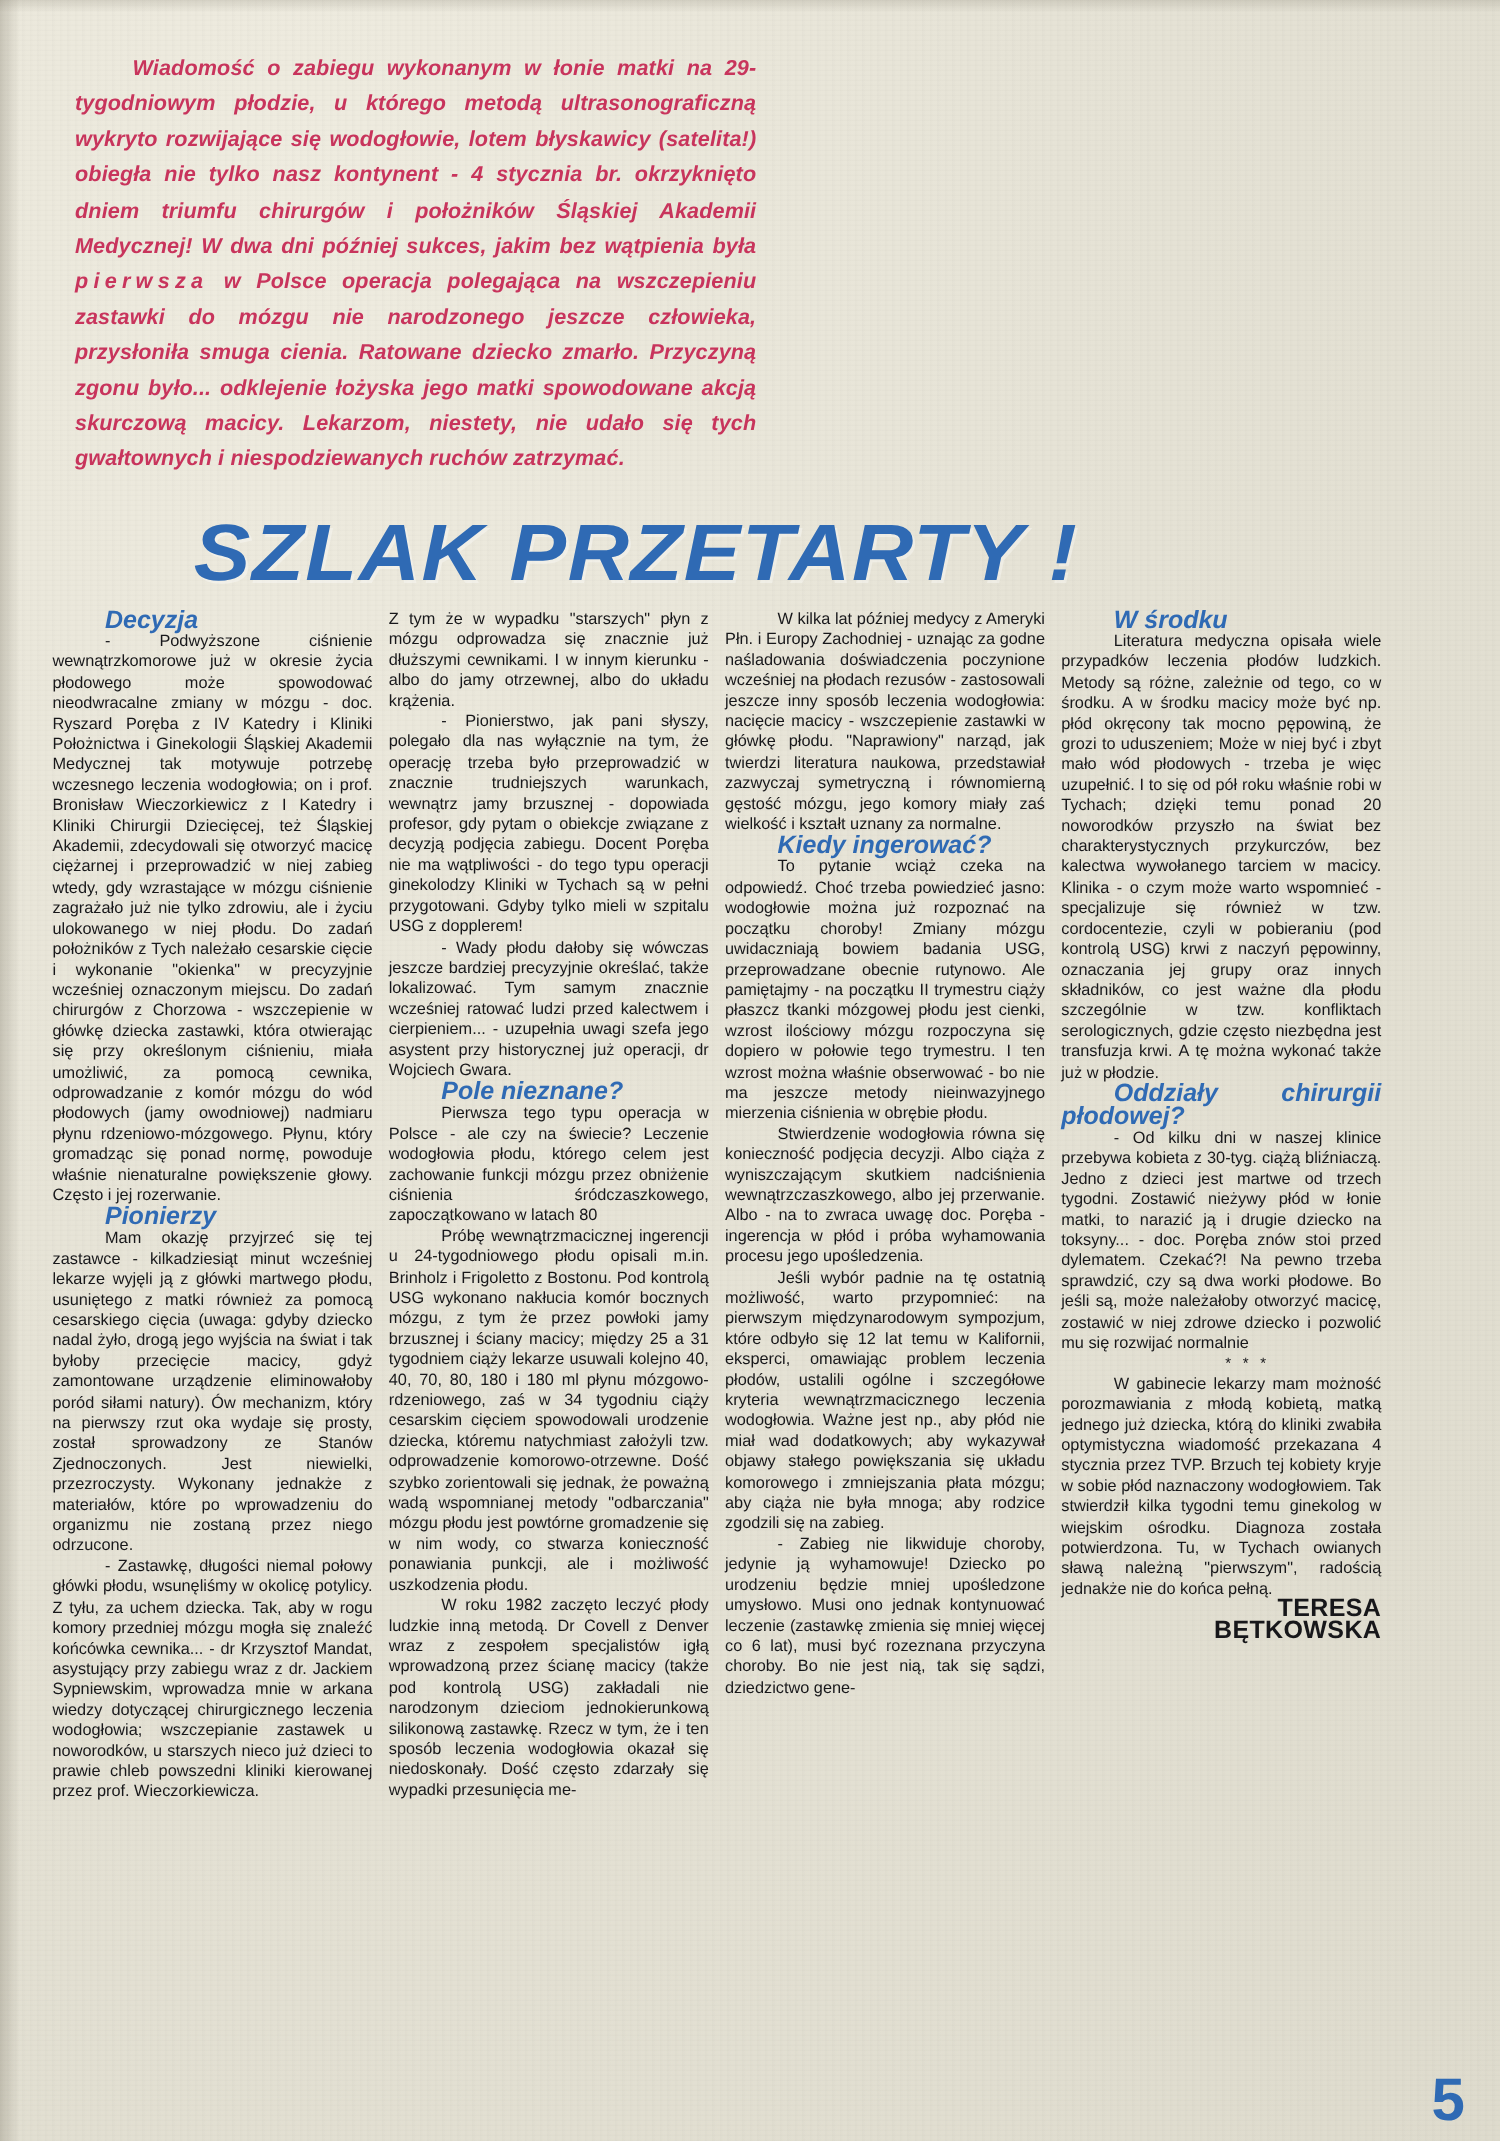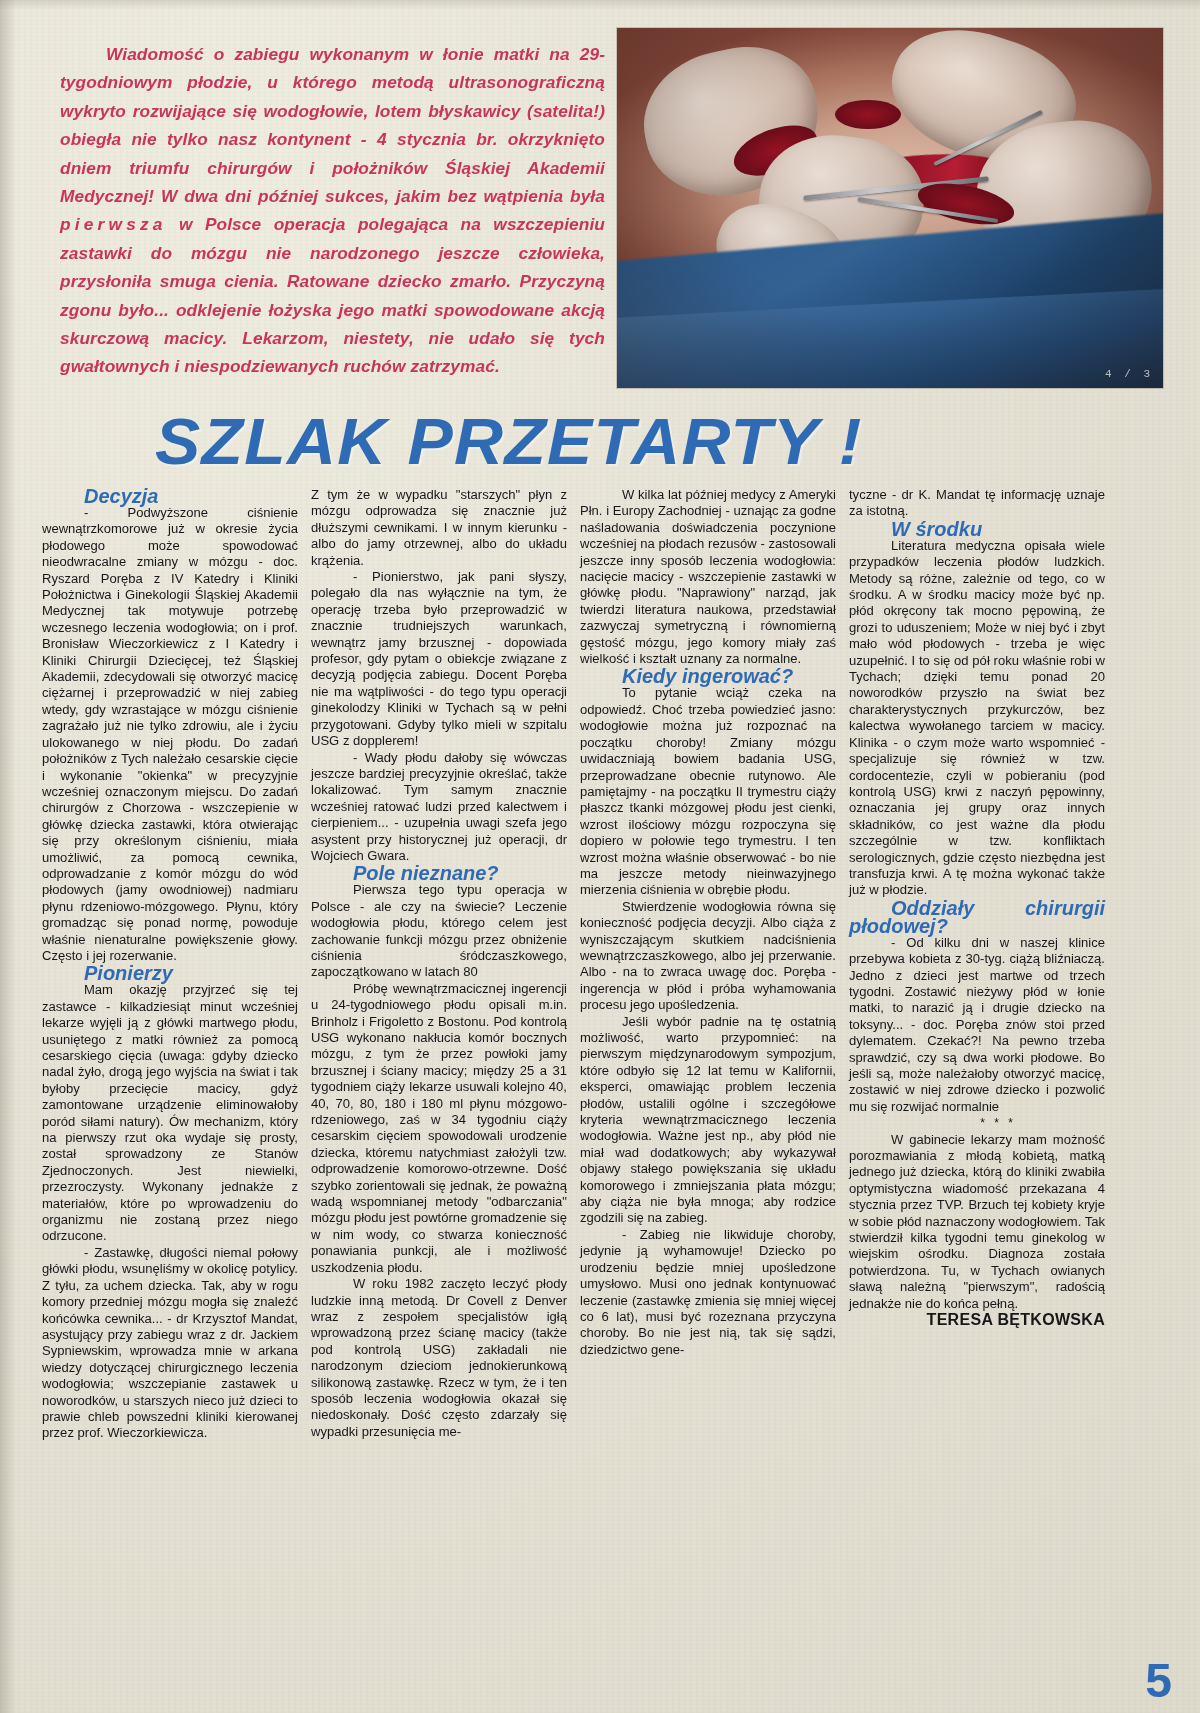--- a/index.html
+++ b/index.html
@@ -173,21 +173,21 @@
   .stars{
     text-align:center;letter-spacing:3px;
     margin:6px 0 2px 0;text-indent:0;
     font-size:12px;
   }
   .byline{
     margin-top:17px;
     text-indent:0;
     text-align:right;
     font-weight:bold;
-    font-size:16px;
+    font-size:20px;
     letter-spacing:.3px;
   }
   .pagenum{
     position:absolute;
     right:28px;bottom:8px;
     color:#2f6ab4;
     font-weight:bold;
     font-size:48px;
     line-height:48px;
     font-style:normal;
@@ -196,40 +196,20 @@
 </head>
 <body>
 
 <div class="page">
   <div class="grain"></div>
 
   <div class="lead">
     <span>Wiadomość o zabiegu wykonanym w łonie matki na 29-tygodniowym płodzie, u którego metodą ultrasonograficzną wykryto rozwijające się wodogłowie, lotem błyskawicy (satelita!) obiegła nie tylko nasz kontynent - 4 stycznia br. okrzyknięto dniem triumfu chirurgów i położników Śląskiej Akademii Medycznej! W dwa dni później sukces, jakim bez wątpienia była </span><span class="spaced">pierwsza</span><span> w Polsce operacja polegająca na wszczepieniu zastawki do mózgu nie narodzonego jeszcze człowieka, przysłoniła smuga cienia. Ratowane dziecko zmarło. Przyczyną zgonu było... odklejenie łożyska jego matki spowodowane akcją skurczową macicy. Lekarzom, niestety, nie udało się tych gwałtownych i niespodziewanych  ruchów zatrzymać.</span>
   </div>
 
-  <div class="photo">
-    <div class="base"></div>
-    <div class="glove g1"></div>
-    <div class="glove g3"></div>
-    <div class="blood b3"></div>
-    <div class="wound"></div>
-    <div class="blood b1"></div>
-    <div class="glove g2"></div>
-    <div class="glove g4"></div>
-    <div class="instr i3"></div>
-    <div class="instr i1"></div>
-    <div class="blood b2"></div>
-    <div class="instr i2"></div>
-    <div class="glove g5"></div>
-    <div class="drape"></div>
-    <div class="drape2"></div>
-    <div class="tint"></div>
-    <div class="vign"></div>
-    <div class="mark">4  / 3</div>
-  </div>
 
   <div class="headline">SZLAK PRZETARTY !</div>
 
   <div class="cols">
 
     <div class="col">
       <p class="sub">Decyzja</p>
       <p>- Podwyższone ciśnienie wewnątrzkomorowe już w okresie życia płodowego może spowodować nieodwracalne zmiany w mózgu - doc. Ryszard Poręba z IV Katedry i Kliniki Położnictwa i Ginekologii Śląskiej Akademii Medycznej tak motywuje potrzebę wczesnego leczenia wodogłowia; on i prof. Bronisław Wieczorkiewicz z I Katedry i Kliniki Chirurgii Dziecięcej, też Śląskiej Akademii, zdecydowali się otworzyć macicę ciężarnej i przeprowadzić w niej zabieg wtedy, gdy wzrastające w mózgu ciśnienie zagrażało już nie tylko zdrowiu, ale i życiu ulokowanego w niej płodu. Do zadań położników z Tych  należało cesarskie cięcie i wykonanie "okienka" w precyzyjnie wcześniej oznaczonym miejscu. Do zadań chirurgów z Chorzowa - wszczepienie w główkę dziecka zastawki, która otwierając się przy określonym ciśnieniu, miała umożliwić, za pomocą cewnika, odprowadzanie z komór mózgu do wód płodowych (jamy owodniowej) nadmiaru płynu rdzeniowo-mózgowego. Płynu, który gromadząc się ponad normę, powoduje właśnie nienaturalne powiększenie głowy. Często i jej rozerwanie.</p>
       <p class="sub">Pionierzy</p>
       <p>Mam okazję przyjrzeć się tej zastawce - kilkadziesiąt minut wcześniej lekarze wyjęli ją z główki martwego płodu, usuniętego z matki również za pomocą cesarskiego cięcia (uwaga: gdyby dziecko nadal żyło, drogą jego wyjścia na świat i tak byłoby przecięcie macicy,  gdyż zamontowane urządzenie eliminowałoby poród siłami natury). Ów mechanizm, który na pierwszy rzut oka wydaje się prosty, został sprowadzony ze Stanów Zjednoczonych. Jest niewielki, przezroczysty. Wykonany jednakże z materiałów, które po wprowadzeniu do organizmu nie zostaną przez niego odrzucone.</p>
@@ -249,21 +229,20 @@
     <div class="col">
       <p>W kilka lat później medycy z Ameryki Płn. i Europy Zachodniej - uznając za godne naśladowania doświadczenia poczynione wcześniej na płodach rezusów - zastosowali jeszcze inny sposób leczenia wodogłowia: nacięcie macicy - wszczepienie zastawki w główkę płodu. "Naprawiony" narząd, jak twierdzi literatura naukowa, przedstawiał zazwyczaj symetryczną i równomierną gęstość mózgu, jego komory miały zaś wielkość i kształt uznany za normalne.</p>
       <p class="sub">Kiedy ingerować?</p>
       <p>To pytanie wciąż czeka na odpowiedź. Choć trzeba powiedzieć jasno:  wodogłowie można już rozpoznać na początku choroby! Zmiany mózgu uwidaczniają bowiem badania USG, przeprowadzane obecnie rutynowo. Ale pamiętajmy - na początku II trymestru ciąży płaszcz tkanki mózgowej płodu jest cienki, wzrost ilościowy mózgu rozpoczyna się dopiero w połowie tego trymestru. I ten wzrost można właśnie obserwować - bo nie ma jeszcze metody nieinwazyjnego mierzenia ciśnienia w obrębie płodu.</p>
       <p>Stwierdzenie wodogłowia równa się konieczność podjęcia decyzji. Albo ciąża z wyniszczającym skutkiem nadciśnienia wewnątrzczaszkowego, albo jej przerwanie. Albo - na to zwraca uwagę doc. Poręba - ingerencja w płód i próba wyhamowania procesu jego upośledzenia.</p>
       <p>Jeśli wybór padnie na tę ostatnią możliwość, warto przypomnieć: na pierwszym międzynarodowym sympozjum, które odbyło się 12 lat temu w Kalifornii, eksperci, omawiając problem leczenia płodów, ustalili ogólne i szczegółowe kryteria wewnątrzmacicznego leczenia wodogłowia. Ważne jest np., aby płód nie miał wad dodatkowych; aby wykazywał objawy stałego powiększania się układu komorowego i zmniejszania płata mózgu; aby ciąża nie była mnoga; aby rodzice zgodzili się na zabieg.</p>
       <p>- Zabieg nie likwiduje choroby, jedynie ją wyhamowuje! Dziecko po urodzeniu będzie mniej upośledzone umysłowo. Musi ono jednak kontynuować leczenie (zastawkę zmienia się mniej więcej co 6 lat), musi być rozeznana przyczyna choroby. Bo nie jest nią, tak się sądzi, dziedzictwo gene-</p>
     </div>
 
     <div class="col">
-      <p class="noind">tyczne - dr K. Mandat tę  informację uznaje za istotną.</p>
       <p class="sub">W środku</p>
       <p>Literatura medyczna opisała wiele przypadków leczenia płodów ludzkich. Metody są różne, zależnie od tego, co w środku. A w środku macicy może być np. płód okręcony tak mocno pępowiną, że grozi to uduszeniem; Może w niej być i zbyt mało wód płodowych - trzeba je więc uzupełnić. I to się od pół roku właśnie robi w Tychach; dzięki temu  ponad 20 noworodków przyszło na świat bez charakterystycznych przykurczów, bez kalectwa wywołanego tarciem w macicy. Klinika - o czym może warto wspomnieć - specjalizuje się również w tzw. cordocentezie, czyli w pobieraniu (pod kontrolą USG) krwi z naczyń pępowinny, oznaczania jej grupy oraz innych składników, co jest ważne dla płodu szczególnie w tzw. konfliktach serologicznych, gdzie często niezbędna jest transfuzja krwi. A tę można wykonać także już w płodzie.</p>
       <p class="sub">Oddziały chirurgii płodowej?</p>
       <p>- Od kilku dni w naszej klinice przebywa kobieta z 30-tyg. ciążą bliźniaczą. Jedno z dzieci jest martwe od trzech tygodni. Zostawić nieżywy płód w łonie matki, to narazić ją i drugie dziecko na toksyny... - doc. Poręba znów stoi przed dylematem. Czekać?! Na pewno trzeba sprawdzić, czy są dwa worki płodowe. Bo jeśli są, może należałoby otworzyć macicę, zostawić w niej zdrowe dziecko i pozwolić mu się rozwijać normalnie</p>
       <p class="stars">* * *</p>
       <p>W gabinecie lekarzy mam możność porozmawiania z młodą kobietą, matką jednego już dziecka, którą do kliniki zwabiła optymistyczna wiadomość przekazana 4 stycznia przez TVP. Brzuch tej kobiety kryje w sobie płód naznaczony wodogłowiem. Tak stwierdził kilka tygodni temu ginekolog w wiejskim ośrodku. Diagnoza została potwierdzona. Tu, w Tychach owianych sławą należną "pierwszym", radością jednakże nie do końca pełną.</p>
       <p class="byline">TERESA BĘTKOWSKA</p>
     </div>
 
   </div>

